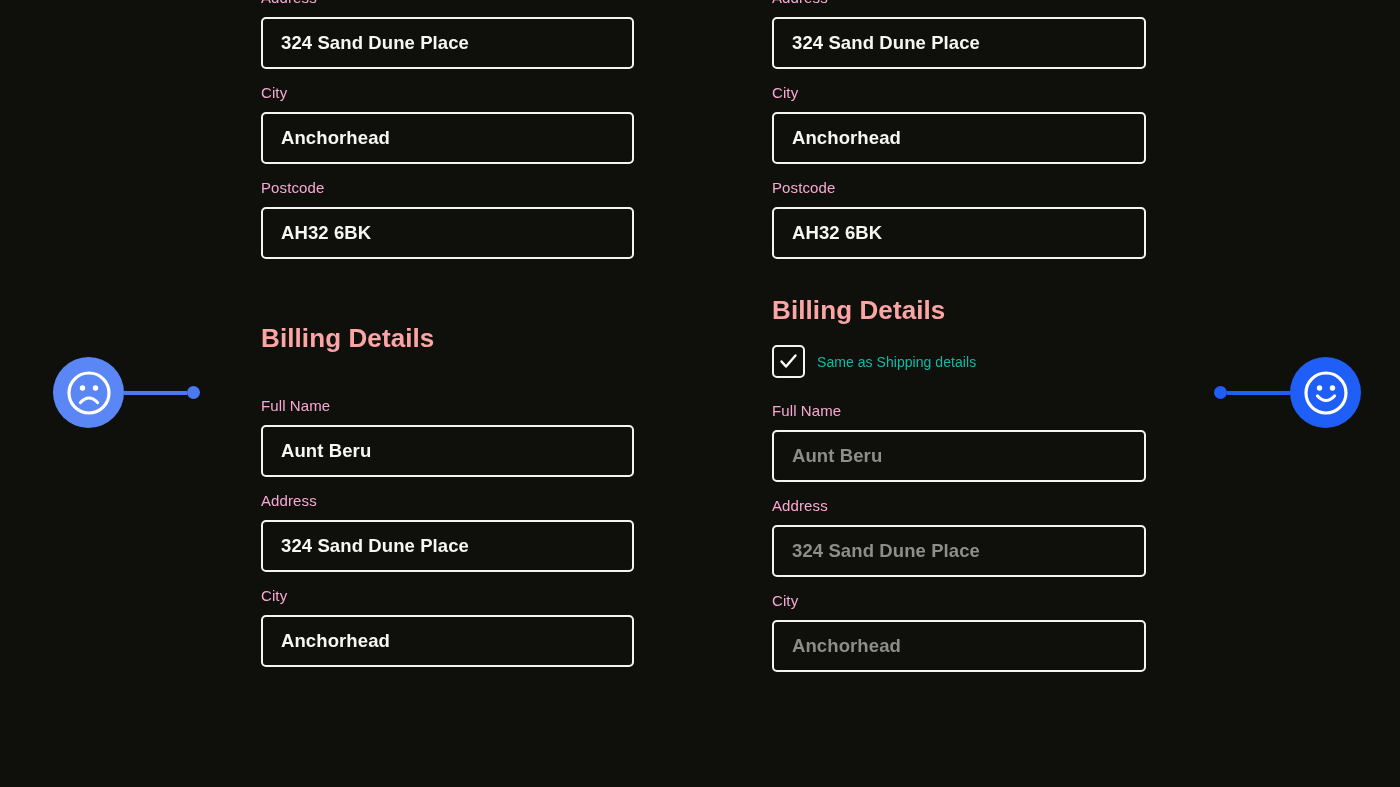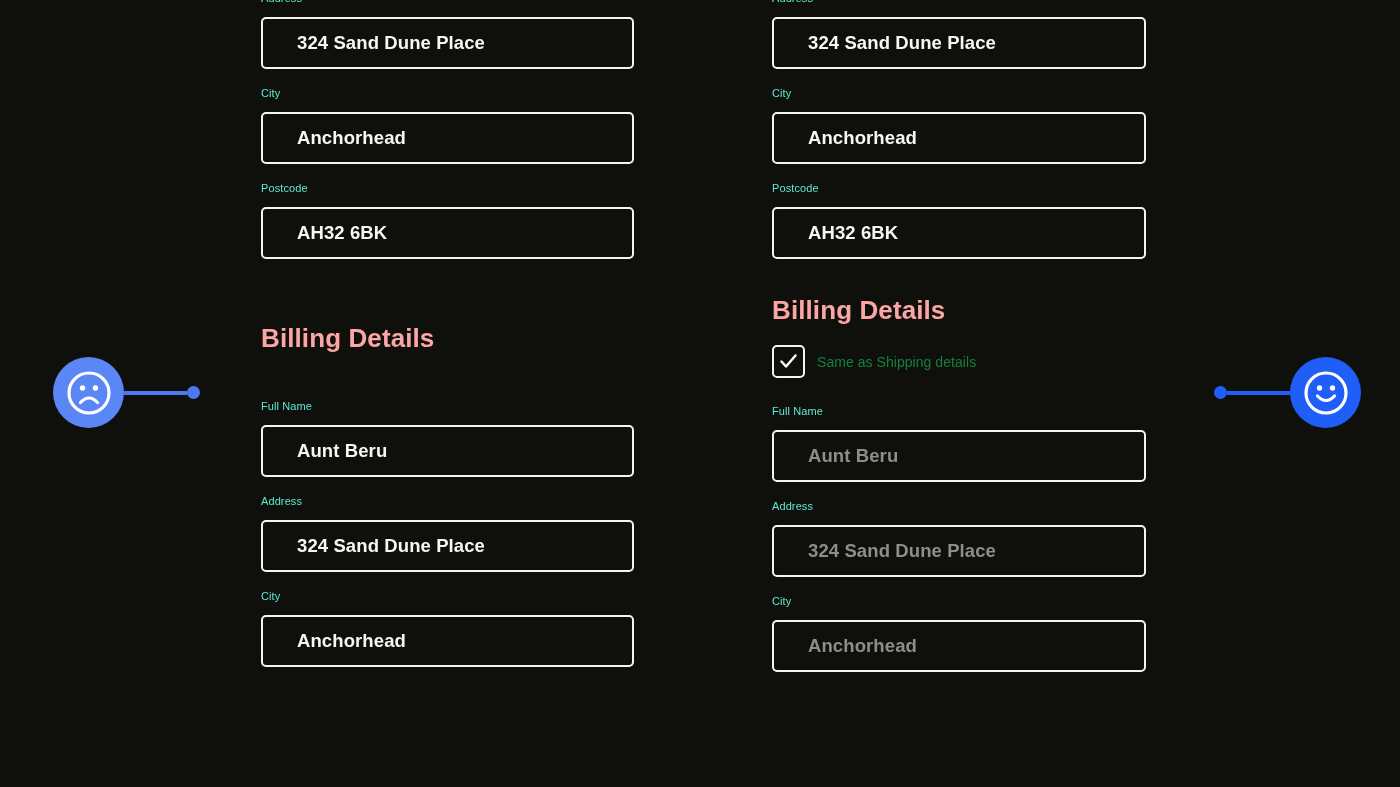--- a/index.html
+++ b/index.html
@@ -29,36 +29,36 @@
     position: absolute;
     top: -12px;
   }
   .column.left  { left: 261px; width: 373px; }
   .column.right { left: 772px; width: 374px; }
 
   .field { margin-bottom: 14px; }
 
   .field-label {
     display: block;
-    font-size: 11px;
+    font-size: 15px;
     line-height: 20px;
-    color: #5eead4;
+    color: #f9a8d4;
     margin-bottom: 9px;
     letter-spacing: 0.1px;
     white-space: nowrap;
   }
 
   .field-box {
     height: 52px;
     border: 2px solid #f4f4f2;
     border-radius: 5px;
     background: #0f100b;
     display: flex;
     align-items: center;
-    padding: 0 34px;
+    padding: 0 18px;
     overflow: hidden;
   }
 
   .field-value {
     font-size: 18.5px;
     font-weight: bold;
     color: #f6f6f4;
     letter-spacing: 0.1px;
     white-space: nowrap;
   }
@@ -92,21 +92,21 @@
     border: 2px solid #f4f4f2;
     border-radius: 5px;
     background: #0f100b;
     display: flex;
     align-items: center;
     justify-content: center;
   }
   .checkbox svg { display: block; }
   .checkbox-label {
     font-size: 14px;
-    color: #15803d;
+    color: #14b8a6;
     letter-spacing: 0.05px;
     white-space: nowrap;
   }
 
   
   .marker {
     position: absolute;
     display: flex;
     align-items: center;
   }

